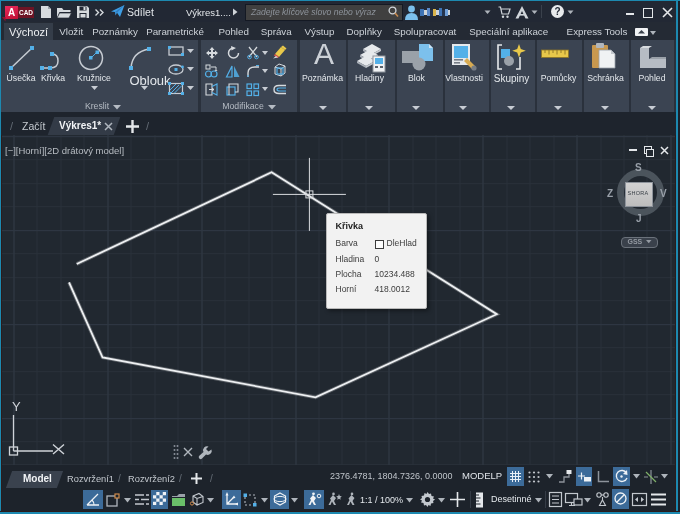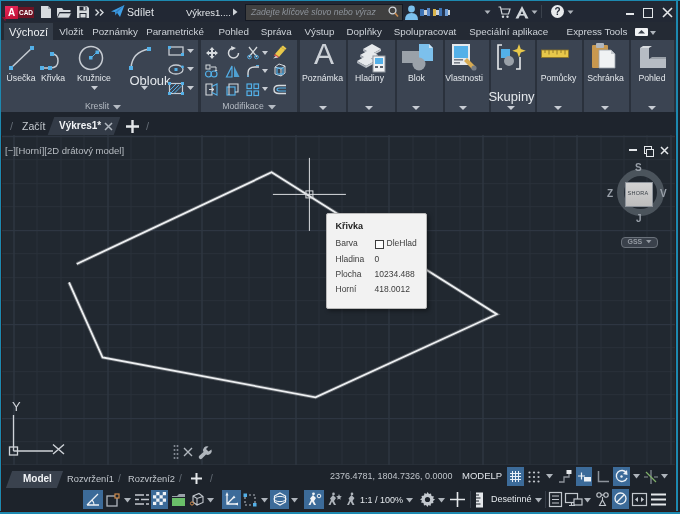--- a/index.html
+++ b/index.html
@@ -327,21 +327,21 @@
   </svg>
   <div class="txt" style="left:464px;top:33px;font-size:8.7px;color:#e4e8ec;transform:translateX(-50%);">Vlastnosti</div>
 
   <svg style="left:496px;top:3px" width="30" height="29">
     <path d="M6 2 H2 V26 H6" stroke="#e6e9ec" stroke-width="1.6" fill="none"></path>
       <path d="M20 26 H24 V14" stroke="#e6e9ec" stroke-width="1.6" fill="none"></path>
     <rect x="5" y="6" width="9" height="9" fill="#53b0e8"></rect>
       <circle cx="13" cy="18" r="5" fill="#9aa1a9"></circle>
     <path d="M23 1 l1.8 5 l5 1.8 l-5 1.8 l-1.8 5 l-1.8 -5 l-5 -1.8 l5 -1.8 z" fill="#e8c84a"></path>
   </svg>
-  <div class="txt" style="left:511.5px;top:33px;font-size:13px;color:#e4e8ec;transform:translateX(-50%);margin-top:16px;">Skupiny</div>
+  <div class="txt" style="left:511.5px;top:33px;font-size:10px;color:#e4e8ec;transform:translateX(-50%);">Skupiny</div>
 
   <svg style="left:541px;top:9px" width="28" height="10">
       <rect x="0.5" y="1" width="27" height="7.5" fill="#e8c84a" stroke="#8d7426" stroke-width="0.8"></rect>
       <path d="M4 1 v3 M8 1 v4.5 M12 1 v3 M16 1 v4.5 M20 1 v3 M24 1 v4.5" stroke="#8d7426" stroke-width="0.9"></path>
     </svg>
   <div class="txt" style="left:558.5px;top:33px;font-size:8.7px;color:#e4e8ec;transform:translateX(-50%);">Pomůcky</div>
 
   <svg style="left:590px;top:2px" width="28" height="30">
     <rect x="2" y="3" width="16" height="23" rx="1" fill="#c8984f"></rect>
       <rect x="6" y="1" width="8" height="5" rx="1" fill="#b0b6bd"></rect>

